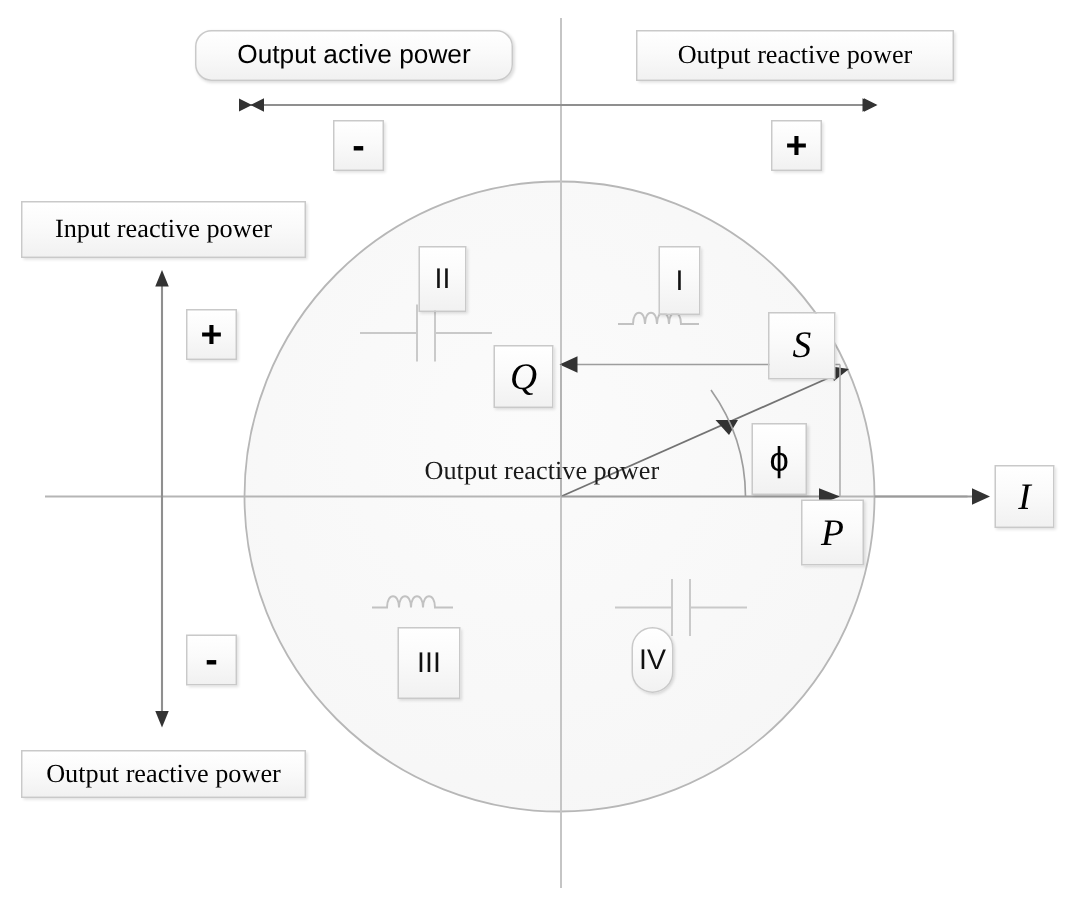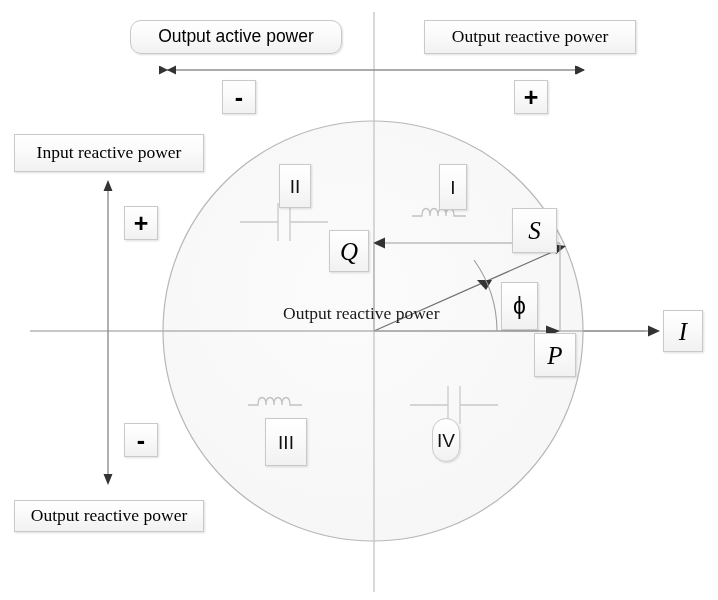--- a/index.html
+++ b/index.html
@@ -156,21 +156,21 @@
   <div class="lbl sign" style="left:124px; top:206px; width:34px; height:34px;">+</div>
 
   <div class="lbl sign" style="left:124px; top:423px; width:34px; height:34px;">-</div>
 
   <div class="lbl roman" style="left:279px; top:164px; width:32px; height:44px;">II</div>
 
   <div class="lbl roman" style="left:439px; top:164px; width:28px; height:46px;">I</div>
 
   <div class="lbl roman" style="left:265px; top:418px; width:42px; height:48px;">III</div>
 
-  <div class="lbl roman" style="left:432px; top:418px; width:28px; height:44px;border-radius:20px;">IV</div>
+  <div class="lbl roman" style="left:421px; top:418px; width:28px; height:44px;border-radius:20px;">IV</div>
 
   <div class="lbl vec" style="left:329px; top:230px; width:40px; height:42px;">Q</div>
 
   <div class="lbl vec" style="left:512px; top:208px; width:45px; height:45px;">S</div>
 
   <div class="lbl vec" style="left:534px; top:333px; width:42px; height:44px;">P</div>
 
   <div class="lbl phi" style="left:501px; top:282px; width:37px; height:48px;">ϕ</div>
 
   <div class="lbl vec" style="left:663px; top:310px; width:40px; height:42px;">I</div>

